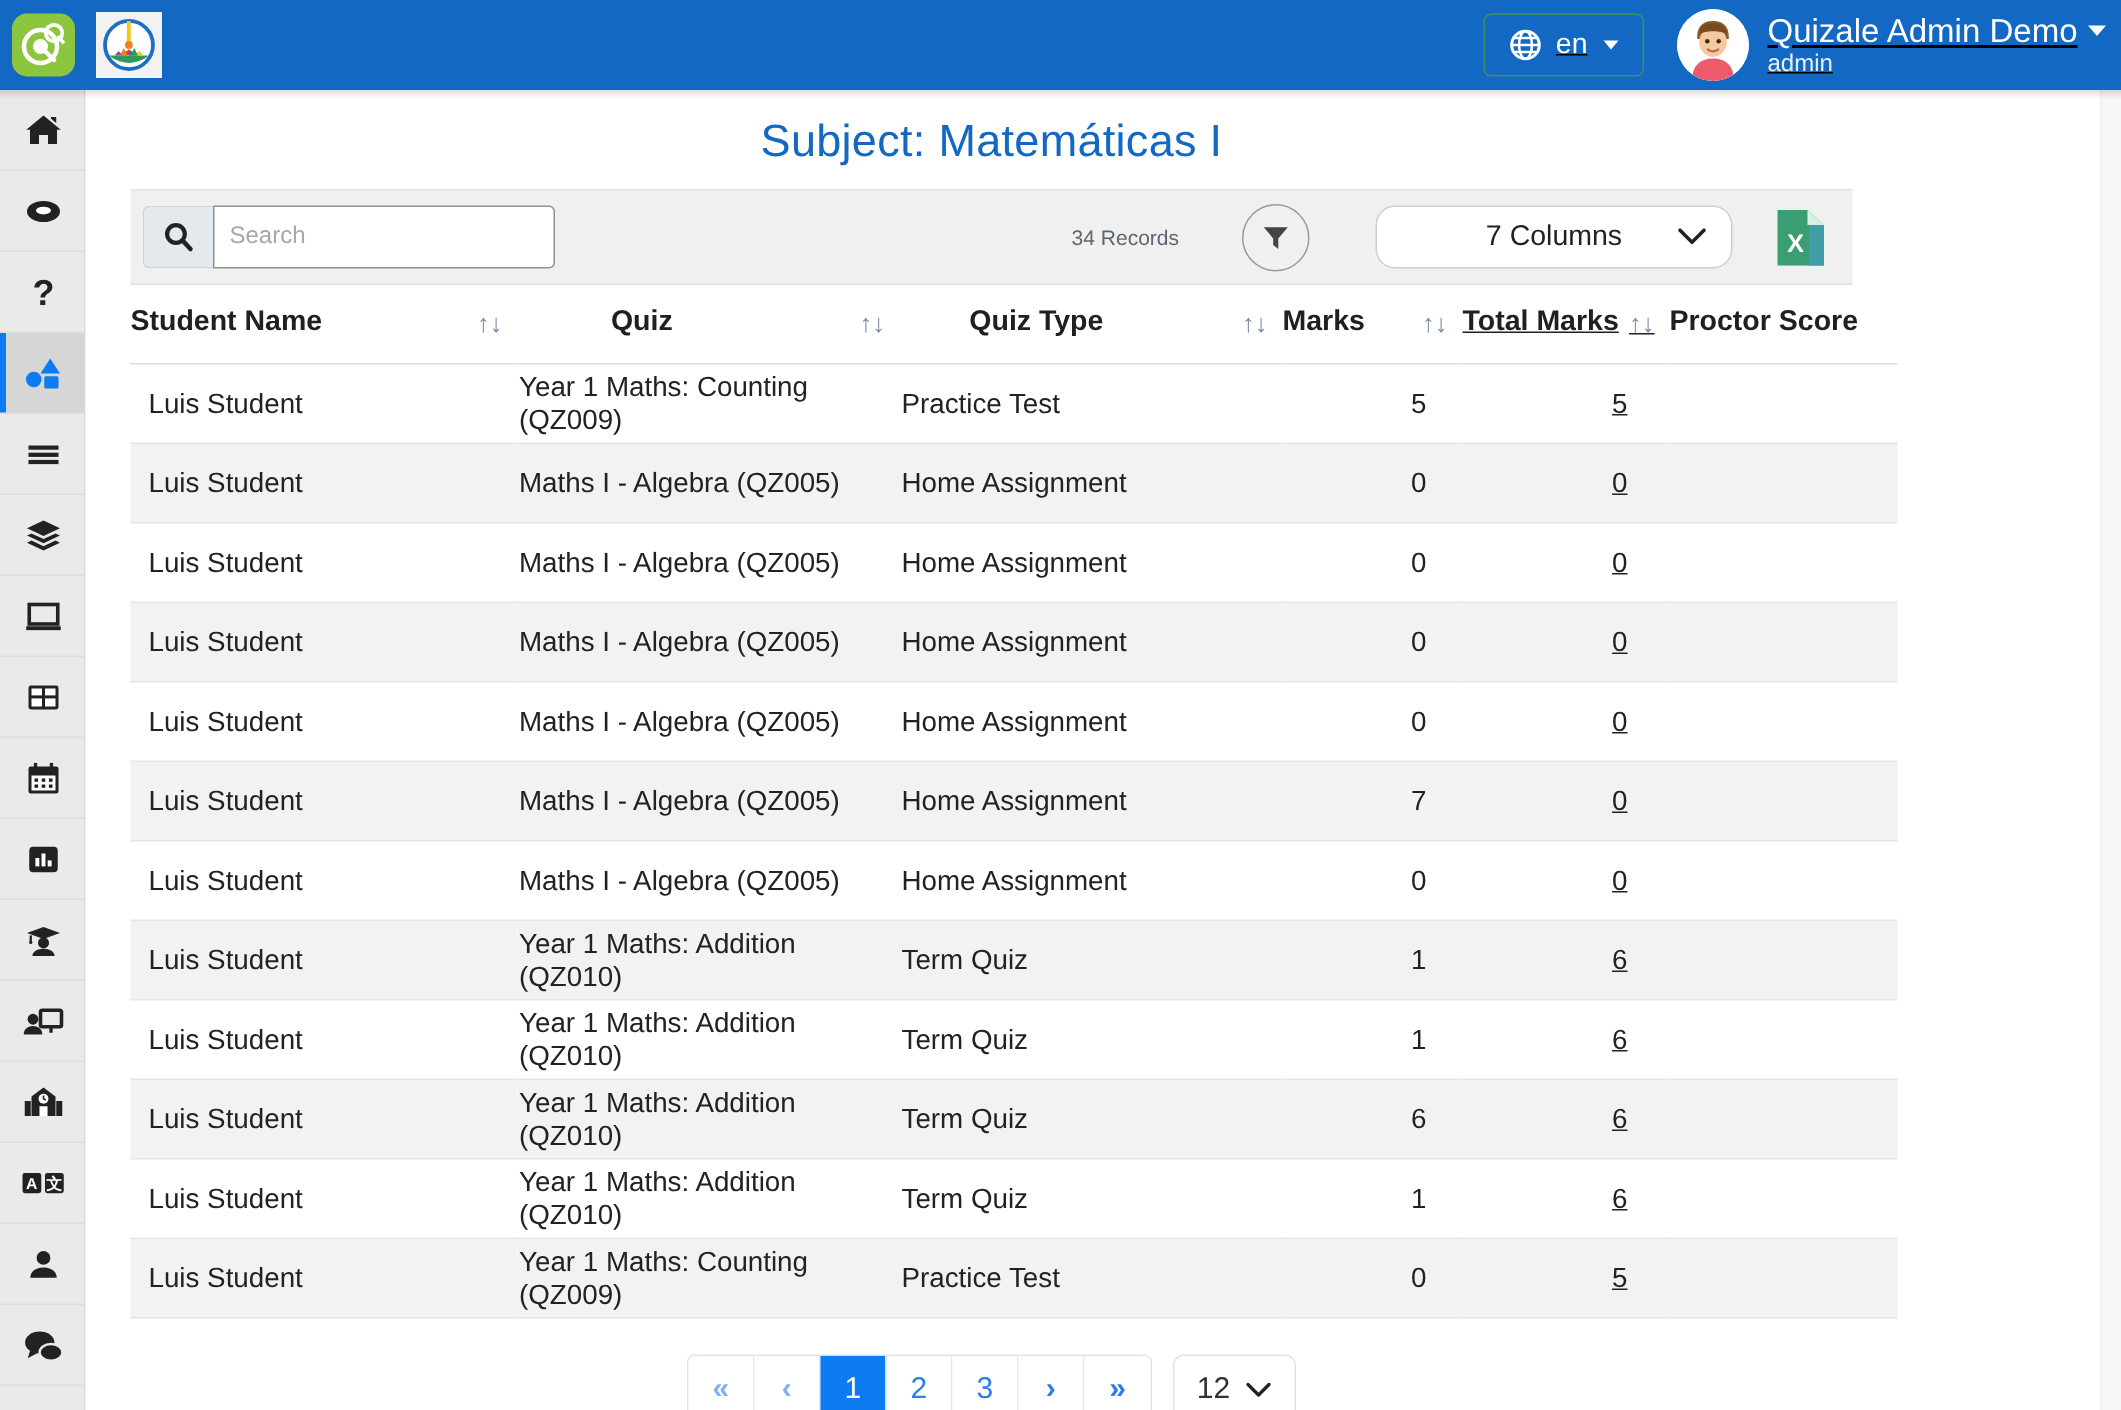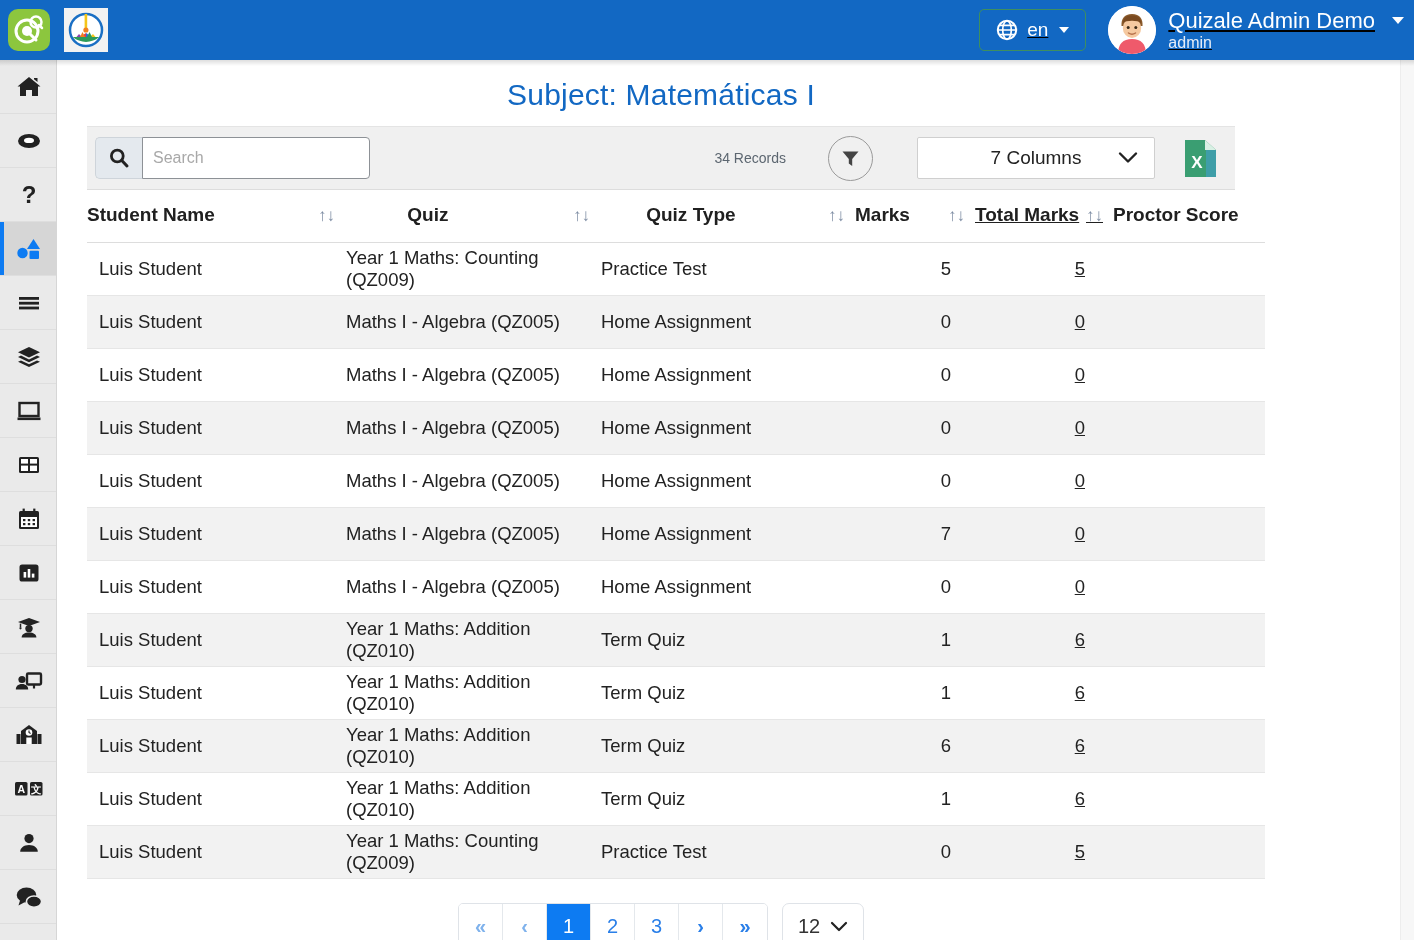--- a/index.html
+++ b/index.html
@@ -55,21 +55,21 @@
   }
   .avatar {
     width: 48px; height: 48px; border-radius: 50%;
     background: #ffffff; overflow: hidden;
     display: flex; align-items: flex-end; justify-content: center;
     flex-shrink: 0;
   }
   .user-text { line-height: 1.08; }
   .user-name {
     color: #ffffff; font-size: 22px;
-    display: flex; align-items: center; gap: 17px;
+    display: flex; align-items: center; gap: 7px;
   }
   .user-name .caret {
     width: 0; height: 0;
     border-left: 6px solid transparent;
     border-right: 6px solid transparent;
     border-top: 7px solid #ffffff;
   }
   .user-sub { color: #e7eef7; font-size: 16px; margin-top: 1px; }
 
   
@@ -155,21 +155,21 @@
     background: #f0f0f0;
     margin-left: 42px;
     display: flex; align-items: center; justify-content: center;
     cursor: pointer;
   }
   .columns-select {
     margin-left: 44px;
     width: 238px; height: 42px;
     background: #ffffff;
     border: 1px solid #cfcfcf;
-    border-radius: 2px;
+    border-radius: 13px;
     display: flex; align-items: center; justify-content: center;
     position: relative;
     font-size: 19px; color: #222;
     cursor: pointer;
   }
   .columns-select .chev {
     position: absolute; right: 16px; top: 50%;
     transform: translateY(-50%);
   }
   .excel-btn {

